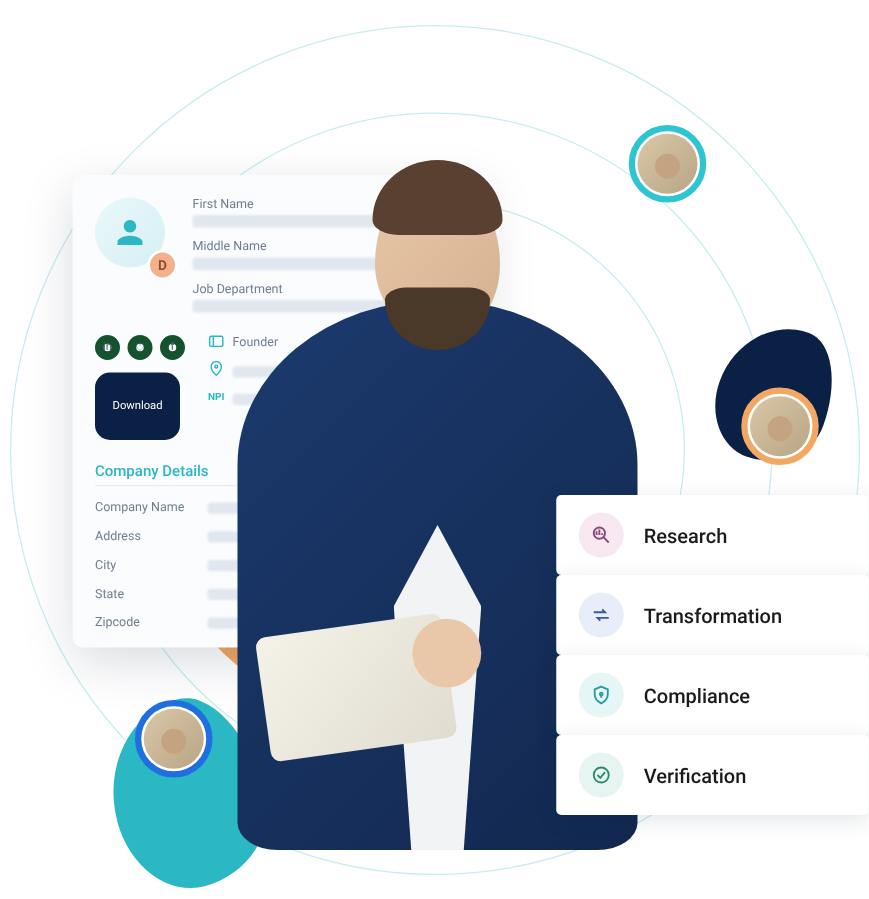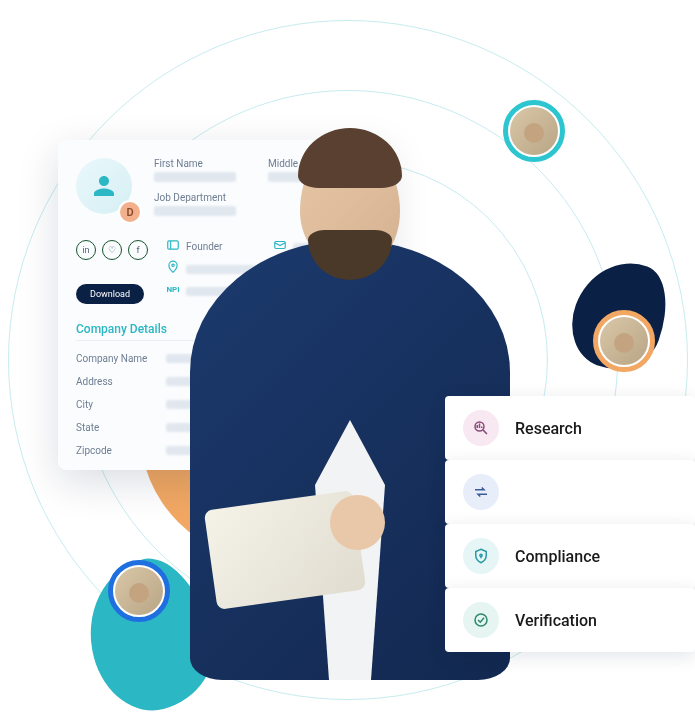--- a/index.html
+++ b/index.html
@@ -17,26 +17,26 @@
 .avatar .face::before{content:"";width:20px;height:20px;background:#c4a480;border-radius:50%;position:relative;top:-12px}
 .avatar.a1{right:130px;top:100px;border:5px solid #2dc5cf;background:#fff}
 .avatar.a2{right:40px;top:310px;border:5px solid #f2a863;background:#fff}
 .avatar.a3{left:108px;top:560px;border:5px solid #1f6fe0;background:#fff}
 .card{position:absolute;left:58px;top:140px;width:330px;background:#fafcfe;border-radius:8px;box-shadow:0 12px 40px rgba(10,30,60,.15);padding:18px 18px 14px}
 .profile-top{display:flex;gap:14px;align-items:flex-start}
 .avatar-lg{position:relative;width:64px;height:64px}
 .avatar-lg .circ{width:56px;height:56px;border-radius:50%;background:linear-gradient(135deg,#eaf8fb,#d5eff4);display:flex;align-items:center;justify-content:center}
 .avatar-lg .circ svg{width:30px;height:30px;fill:#2bb7c4}
 .avatar-lg .badge{position:absolute;right:-2px;bottom:-2px;width:24px;height:24px;border-radius:50%;background:#f3b08c;color:#8a4a2a;font-size:11px;font-weight:600;display:flex;align-items:center;justify-content:center;border:2px solid #fff}
-.fields{flex:1;display:grid;grid-template-columns:1fr 1fr;column-gap:12px;row-gap:10px}
+.fields{flex:1;display:grid;grid-template-columns:1fr;column-gap:12px;row-gap:10px}
 .fld .lbl{font-size:10px;color:#6f7e92;margin-bottom:3px}
 .fld .val{height:10px;background:#e1e7ee;border-radius:3px;width:80%;filter:blur(1px)}
 .socials{display:flex;gap:6px;margin-top:14px}
-.soc{width:20px;height:20px;border:1px solid #14532d;border-radius:50%;display:flex;align-items:center;justify-content:center;color:#516075;font-size:9px}
-.download{margin-top:24px;background:#0a2045;color:#fff;font-size:9px;padding:5px 14px;border-radius:12px;display:inline-block;border:none;cursor:pointer}
+.soc{width:20px;height:20px;border:7px solid #14532d;border-radius:50%;display:flex;align-items:center;justify-content:center;color:#516075;font-size:9px}
+.download{margin-top:10px;background:#0a2045;color:#fff;font-size:9px;padding:22px 14px;border-radius:12px;display:inline-block;border:none;cursor:pointer}
 .contact-col{margin-top:12px;display:grid;grid-template-columns:1fr 1fr;row-gap:8px;column-gap:10px}
 .crow{display:flex;align-items:flex-end;gap:6px}
 .crow .ic{width:14px;height:14px;display:flex;align-items:center;justify-content:center;color:#2bb7c4;flex-shrink:0}
 .crow .txt{font-size:10px;color:#6f7e92}
 .crow .blur{height:9px;background:#e1e7ee;border-radius:3px;width:70px;filter:blur(1px)}
 .section-title{margin-top:18px;font-size:12px;color:#2bb7c4;font-weight:500;padding-bottom:4px;border-bottom:1px solid #e8eef4;width:120px}
 .detail-row{display:flex;align-items:center;margin-top:12px}
 .detail-row .k{font-size:10px;color:#6f7e92;width:90px}
 .detail-row .v{height:9px;background:#e1e7ee;border-radius:3px;width:90px;filter:blur(1px)}
 .hero{position:absolute;left:190px;top:100px;width:320px;height:580px}
@@ -199,20 +199,21 @@
           </svg>
         </div>
       <div class="ftxt">Research</div>
     </div>
     <div class="feature">
       <div class="fic c2">
           <svg viewBox="0 0 24 24" fill="none" stroke="#3a5a9a" stroke-width="2">
             <path d="M4 9h12l-3-3M20 15H8l3 3"></path>
           </svg>
         </div>
+      <div class="ftxt">Transformation</div>
     </div>
     <div class="feature">
       <div class="fic c4">
           <svg viewBox="0 0 24 24" fill="none" stroke="#2a9aa4" stroke-width="2">
             <path d="M12 3l7 3v5c0 5-3 8-7 10-4-2-7-5-7-10V6l7-3z"></path>
             <circle cx="12" cy="11" r="1.5"></circle>
             <path d="M12 12.5V15"></path>
           </svg>
         </div>
       <div class="ftxt">Compliance</div>

